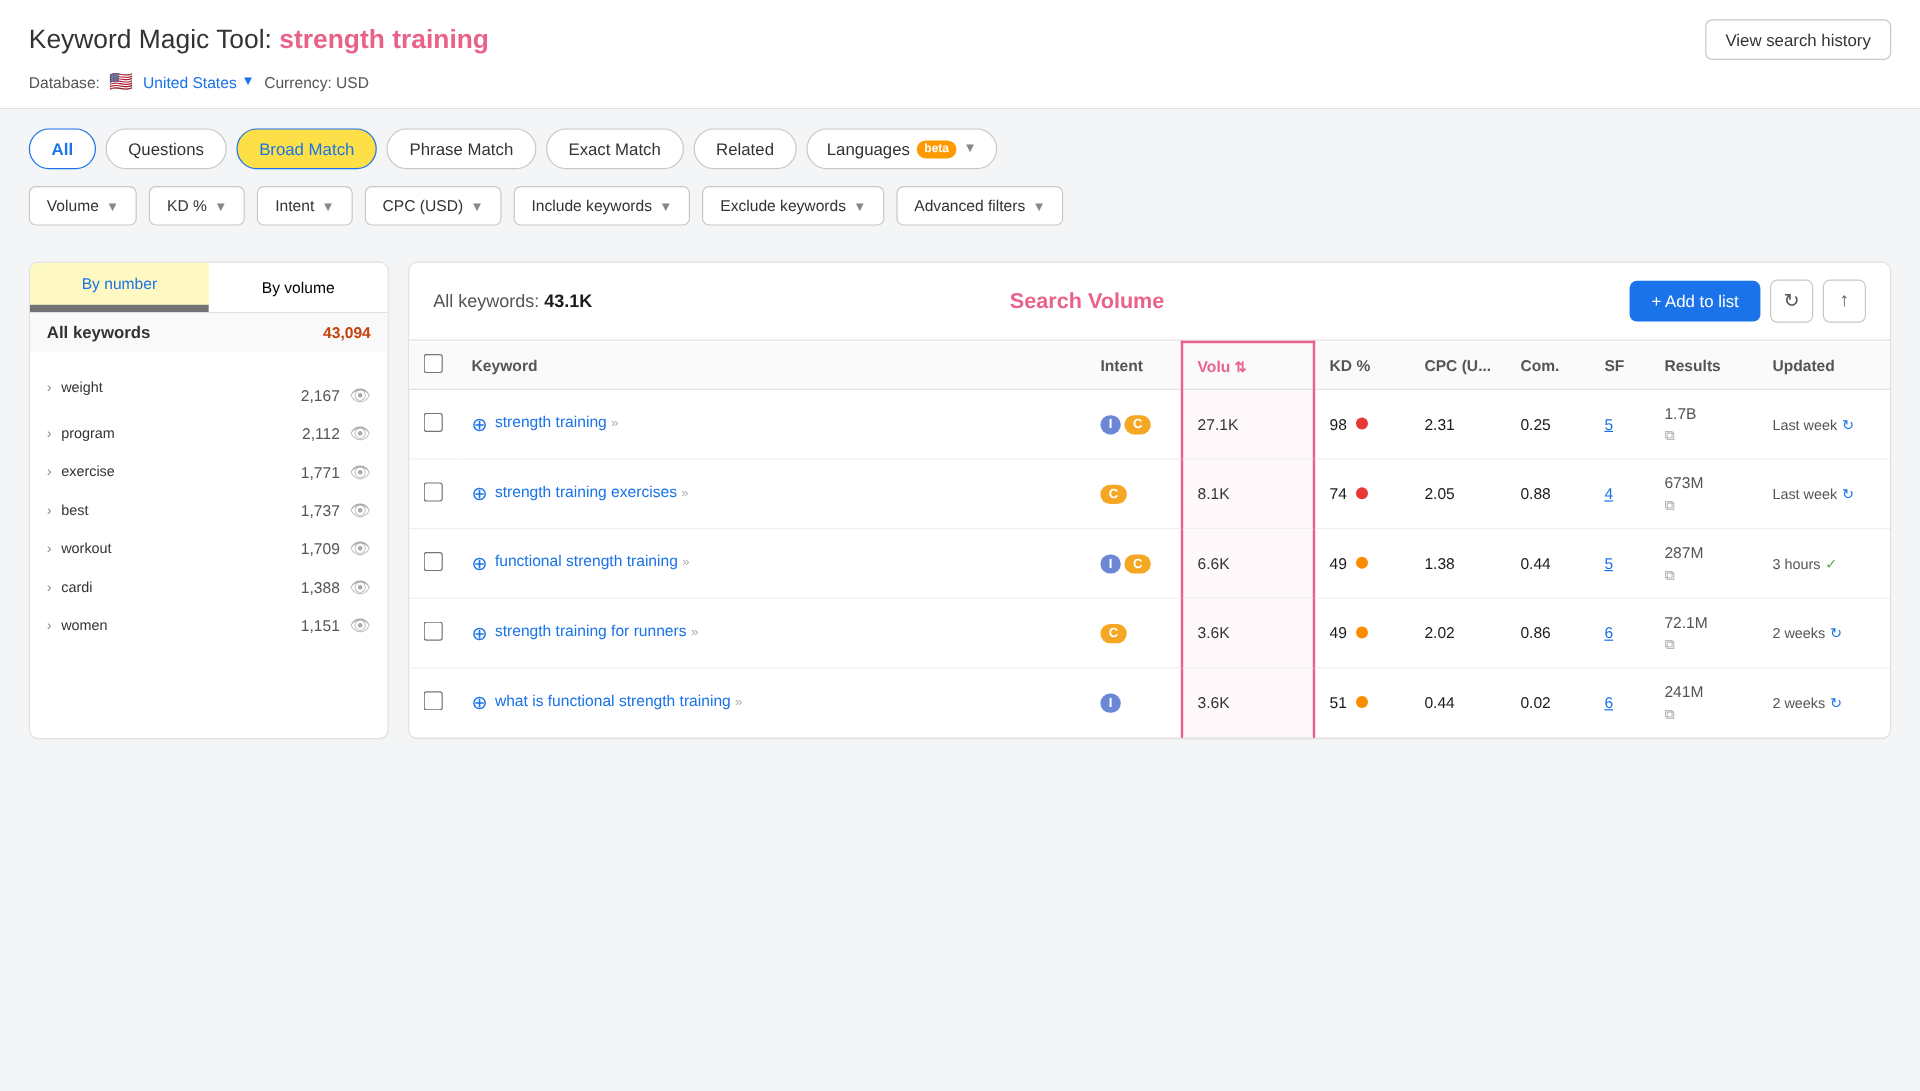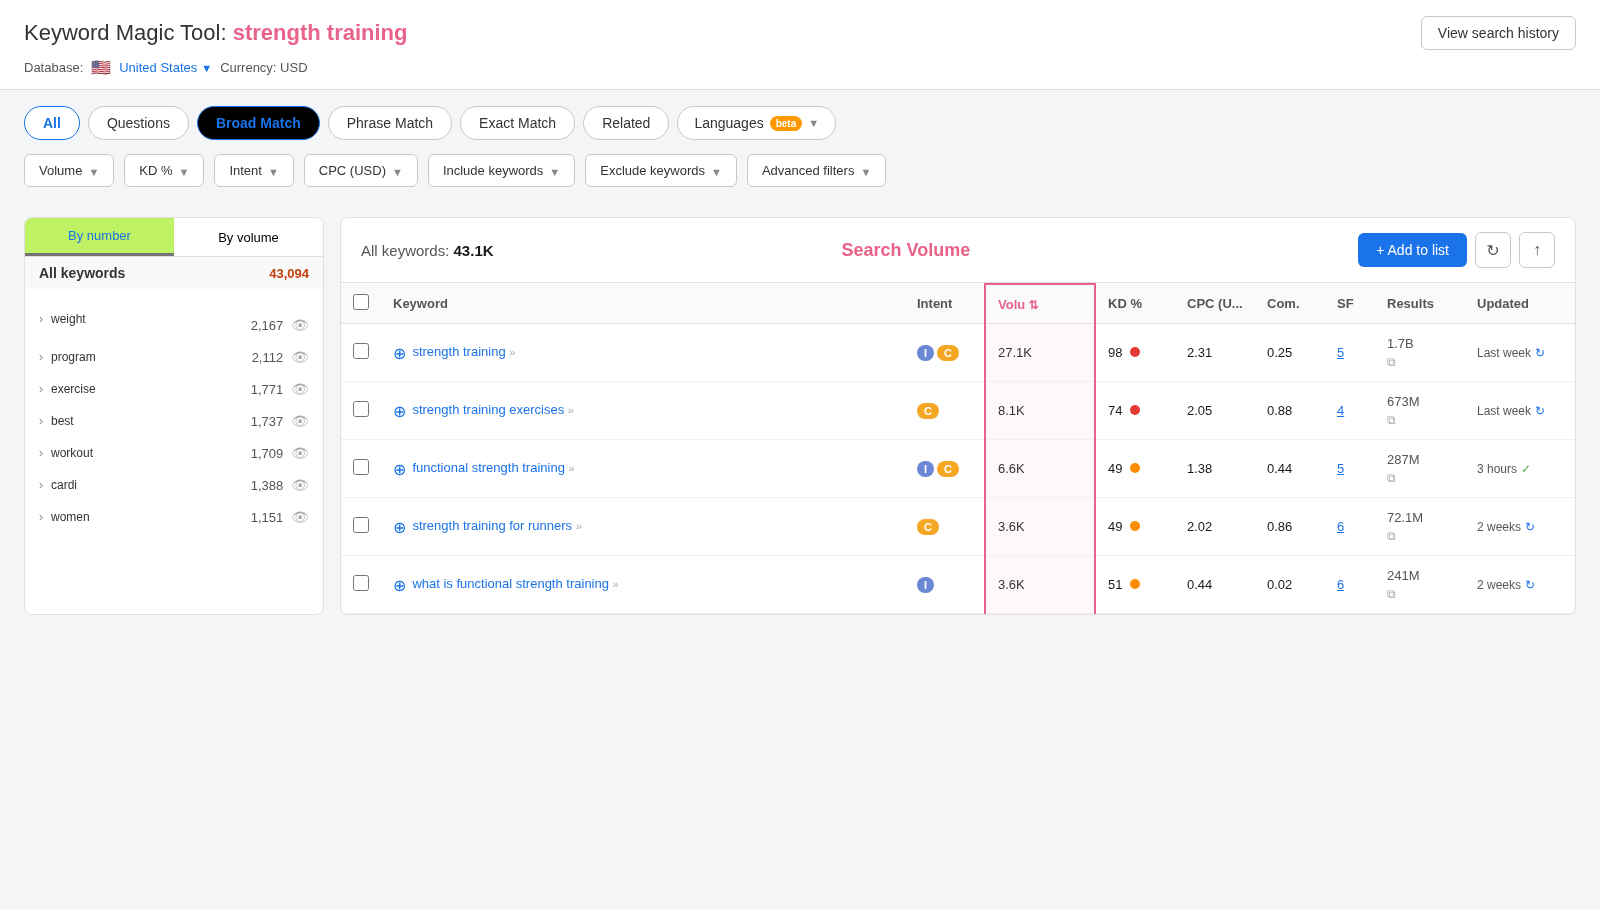--- a/index.html
+++ b/index.html
@@ -13,34 +13,34 @@
     .sub-row { display: flex; align-items: center; gap: 8px; font-size: 13px; color: #555; }
     .flag { font-size: 16px; }
     .db-link { color: #1a73e8; text-decoration: none; display: flex; align-items: center; gap: 4px; }
     .chevron-small { font-size: 11px; }
 
     .filter-bar { background: #f4f5f7; padding: 16px 24px 0; }
 
     .tab-row { display: flex; align-items: center; gap: 8px; margin-bottom: 14px; }
     .tab-btn { padding: 8px 18px; border-radius: 20px; border: 1.5px solid #c8c8c8; background: #fff; cursor: pointer; font-size: 14px; color: #333; font-weight: 500; }
     .tab-btn.active { background: #fff; border-color: #1a73e8; color: #1a73e8; font-weight: 600; }
-    .tab-btn.selected { background: #000000; border-color: #1a73e8; color: #1a73e8; font-weight: 700; text-align: right; }
+    .tab-btn.selected { background: #fde047; border-color: #1a73e8; color: #1a73e8; font-weight: 400; text-align: right; }
     .languages-btn { display: flex; align-items: center; gap: 6px; padding: 8px 16px; border-radius: 20px; border: 1.5px solid #c8c8c8; background: #fff; cursor: pointer; font-size: 14px; color: #333; }
     .beta-badge { background: #f90; color: #fff; font-size: 10px; padding: 2px 6px; border-radius: 10px; font-weight: 700; }
 
     .dropdown-row { display: flex; align-items: center; gap: 10px; margin-bottom: 0; padding-bottom: 14px; flex-wrap: wrap; }
     .dropdown-btn { display: flex; align-items: flex-end; gap: 6px; padding: 8px 14px; border-radius: 6px; border: 1.5px solid #c8c8c8; background: #fff; cursor: pointer; font-size: 13px; color: #333; white-space: nowrap; }
     .chevron { font-size: 11px; color: #888; }
 
     .main-content { display: flex; padding: 16px 24px; gap: 16px; }
 
     .sidebar { width: 300px; flex-shrink: 0; background: #fff; border-radius: 8px; border: 1px solid #e0e0e0; overflow: hidden; }
     .sidebar-toggle { display: flex; border-bottom: 1px solid #e0e0e0; }
     .sidebar-toggle-btn { flex: 1; padding: 10px; text-align: center; cursor: pointer; font-size: 13px; font-weight: 500; border: none; background: #fff; }
-    .sidebar-toggle-btn.active { background: #bef264; color: #1a73e8; border-bottom: 3px solid #737373; }
+    .sidebar-toggle-btn.active { background: #fef9c3; color: #1a73e8; border-bottom: 6px solid #737373; }
     .sidebar-list { padding: 8px 0; }
     .sidebar-item { display: flex; align-items: center; justify-content: space-between; padding: 8px 14px; cursor: pointer; }
     .sidebar-item-left { display: flex; align-items: center; gap: 8px; }
     .sidebar-chevron { color: #888; font-size: 12px; }
     .sidebar-label { font-size: 12px; color: #333; }
     .sidebar-count { font-size: 13px; color: #555; font-weight: 500; }
     .sidebar-eye { color: #aaa; font-size: 14px; cursor: pointer; }
     .sidebar-header { display: flex; align-items: center; justify-content: space-between; padding: 8px 14px; background: #f9f9f9; }
     .sidebar-header-label { font-size: 14px; font-weight: 600; color: #333; }
     .sidebar-header-count { font-size: 13px; font-weight: 600; color: #c2410c; }

